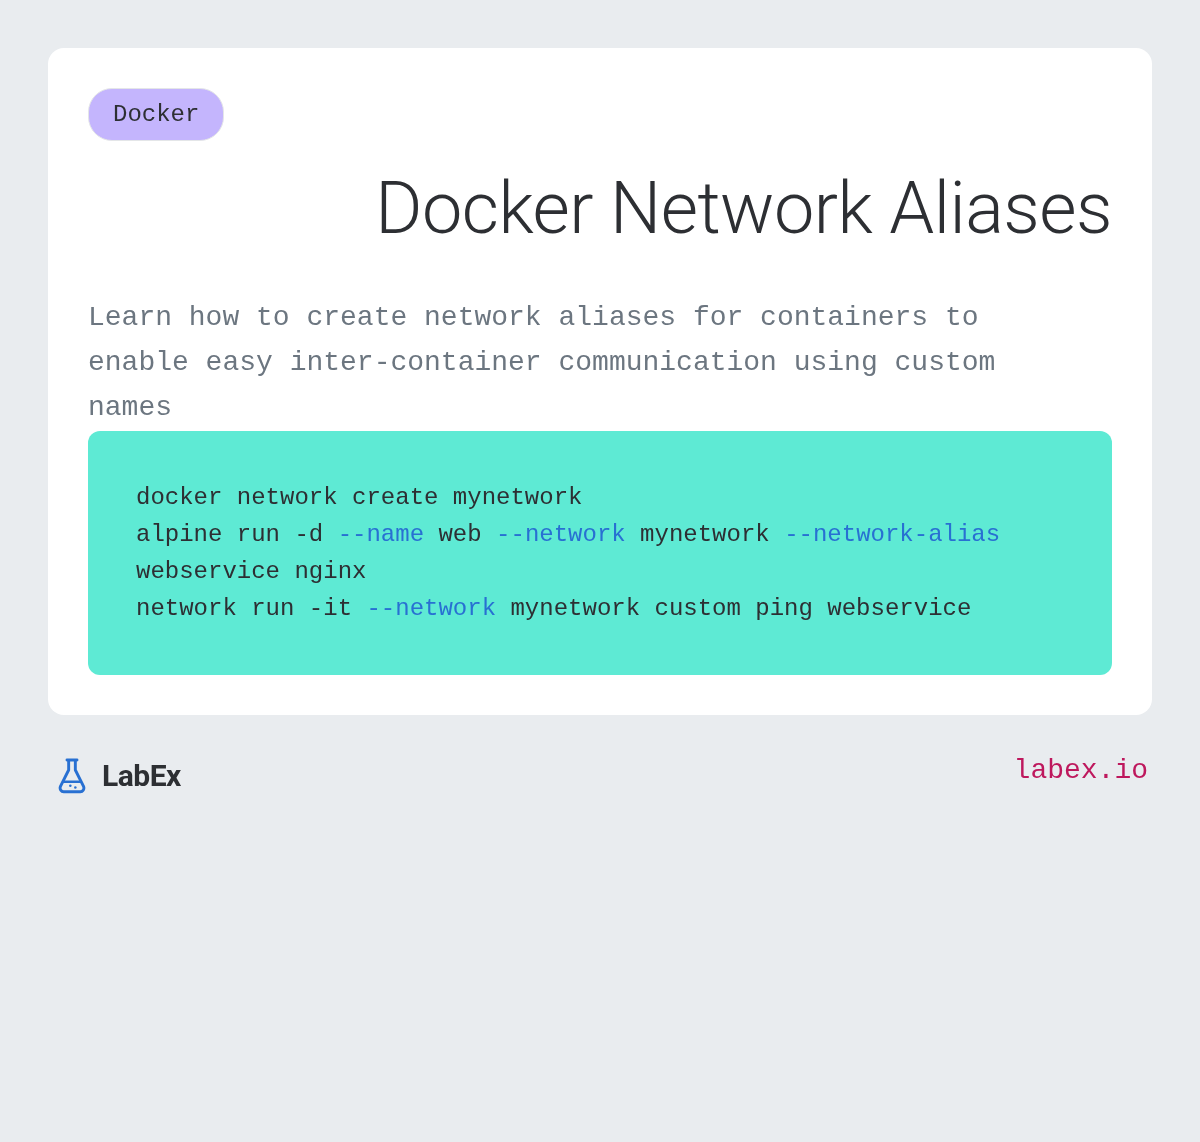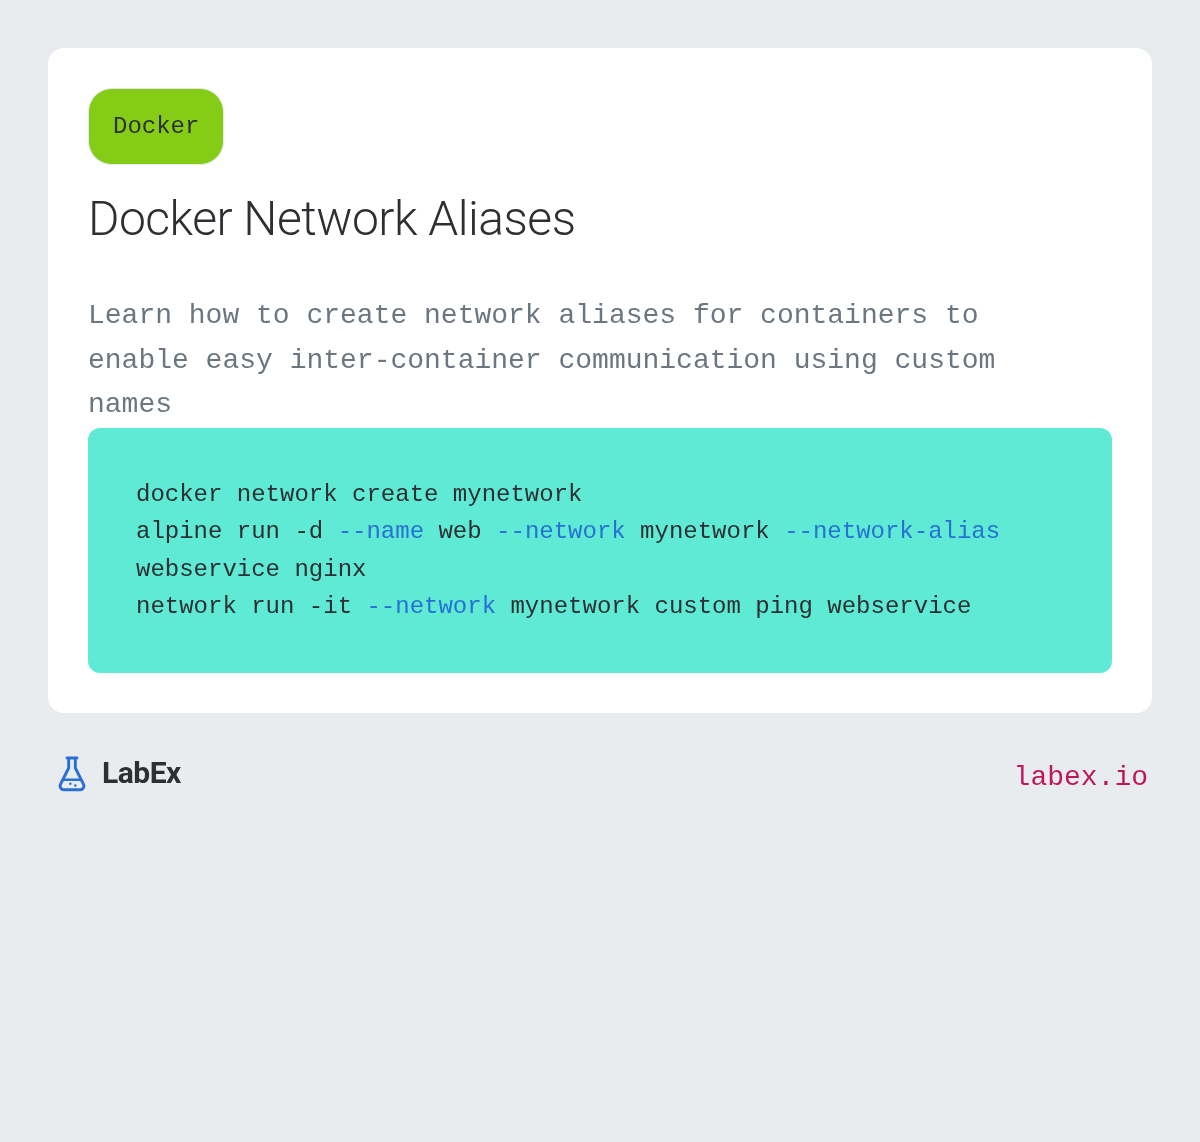--- a/index.html
+++ b/index.html
@@ -17,36 +17,37 @@
     flex-direction: column;
   }
   .card {
     background: #ffffff;
     border-radius: 16px;
     padding: 40px;
     flex: 0 0 auto;
   }
   .badge {
     display: inline-block;
-    background: #84cc16;
+    background: #c4b5fd;
     border: 1px solid #e4e6e8;
     border-radius: 24px;
-    padding: 24px 24px;
+    padding: 12px 24px;
     font-family: "SFMono-Regular", Consolas, "Liberation Mono", Menlo, monospace;
     font-size: 24px;
     color: #2d2f33;
     margin-bottom: 28px;
   }
   .title {
-    font-size: 48px;
+    font-size: 72px;
     font-weight: 300;
     color: #2d2f33;
     letter-spacing: -0.5px;
     margin-bottom: 48px;
     line-height: 1.1;
+    text-align: right;
   }
   .description {
     font-family: "SFMono-Regular", Consolas, "Liberation Mono", Menlo, monospace;
     font-size: 28px;
     color: #6c7680;
     line-height: 1.6;
     max-width: 940px;
   }
   .section-heading {
     font-size: 30px;
@@ -64,21 +65,21 @@
     color: #2d2f33;
     white-space: pre-wrap;
     word-wrap: break-word;
   }
   .code-block .flag {
     color: #2870d2;
   }
   .footer {
     display: flex;
     justify-content: space-between;
-    align-items: flex-end;
+    align-items: flex-start;
     margin-top: 40px;
     padding: 0 4px;
   }
   .logo-wrap {
     display: flex;
     align-items: center;
     gap: 10px;
   }
   .logo-icon {
     width: 40px;

